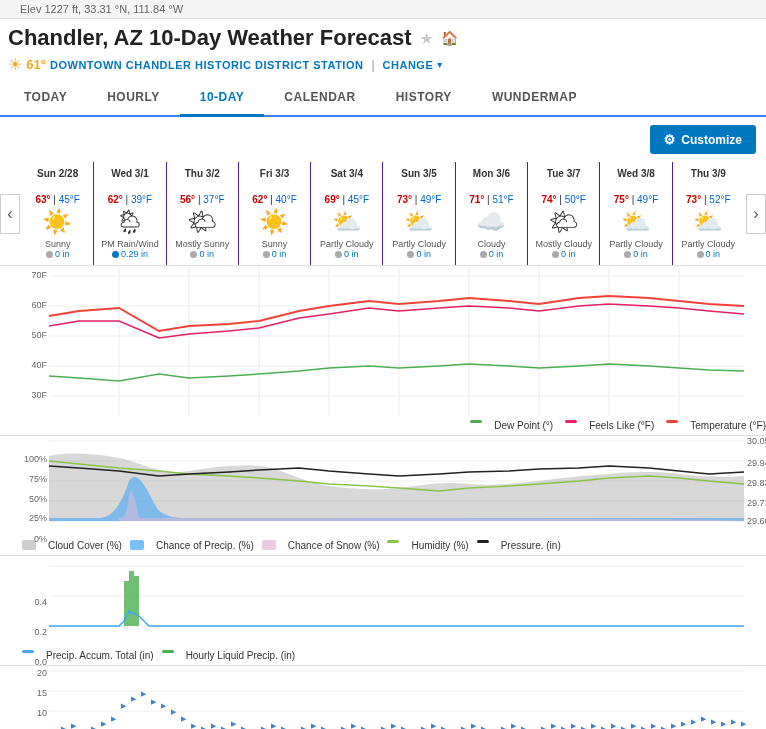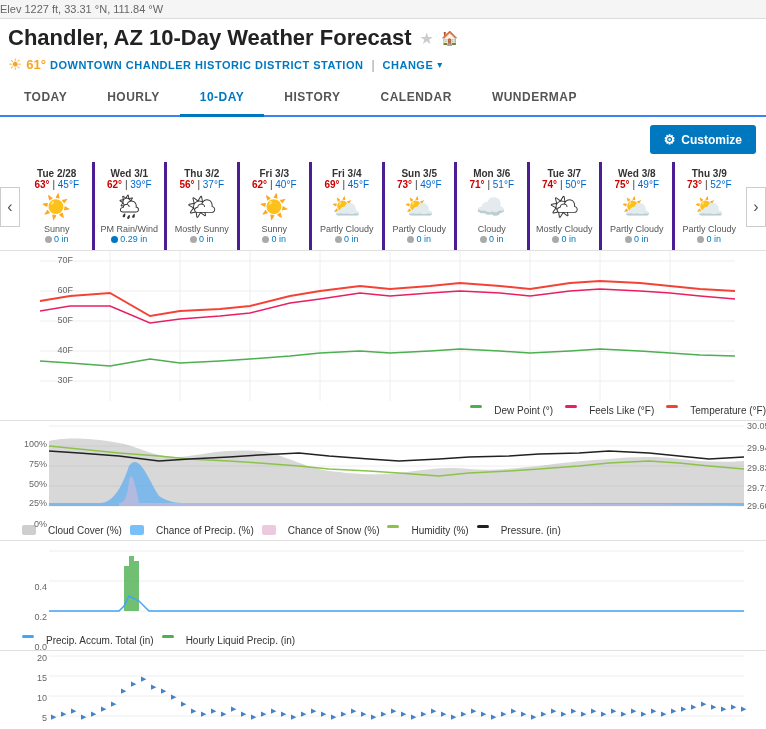--- a/index.html
+++ b/index.html
@@ -1,18 +1,18 @@
 <!DOCTYPE html>
 <html><head>
   <meta charset="utf-8">
   <style>
     * { box-sizing: border-box; margin: 0; padding: 0; }
     body { font-family: Arial, sans-serif; background: #fff; width: 766px; font-size: 12px; color: #333; }
 
-    .elev-bar { background: #f5f5f5; padding: 3px 0; font-size: 11px; color: #666; border-bottom: 1px solid #ddd; }
+    .elev-bar { background: #f5f5f5; padding: 3px 20px; font-size: 11px; color: #666; border-bottom: 1px solid #ddd; }
 
     .title-row { padding: 6px 8px 2px; display: flex; align-items: center; gap: 8px; }
     .title-text { font-size: 22px; font-weight: bold; color: #222; }
     .star-icon { color: #ccc; font-size: 16px; }
     .home-icon { color: #ccc; font-size: 14px; }
 
     .station-row { padding: 2px 8px 6px; display: flex; align-items: center; gap: 4px; font-size: 12px; }
     .sun-icon { color: #f5a623; font-size: 16px; }
     .temp-val { color: #f5a623; font-weight: bold; font-size: 13px; }
     .station-name { color: #0078c0; font-weight: bold; font-size: 11px; letter-spacing: 0.5px; }
@@ -27,24 +27,24 @@
     .customize-row { display: flex; justify-content: flex-end; padding: 8px 10px; }
     .customize-btn { background: #0078c0; color: #fff; border: none; padding: 7px 14px; font-size: 12px; font-weight: bold; cursor: pointer; border-radius: 3px; display: flex; align-items: center; gap: 6px; }
     .gear-icon { font-size: 13px; }
 
     .forecast-container { position: relative; overflow: hidden; }
     .prev-btn, .next-btn { position: absolute; top: 50%; transform: translateY(-50%); z-index: 10; background: rgba(255,255,255,0.9); border: 1px solid #ccc; width: 20px; height: 40px; cursor: pointer; font-size: 16px; display: flex; align-items: center; justify-content: center; color: #555; }
     .prev-btn { left: 0; }
     .next-btn { right: 0; }
 
     .days-row { display: flex; border-bottom: 1px solid #e0e0e0; padding: 0 22px; }
-    .day-col { flex: 1; text-align: center; padding: 6px 2px; border-left: 3px solid #4c1d95; min-width: 0; }
+    .day-col { flex: 1; text-align: center; padding: 6px 2px; border-left: 1px solid #4c1d95; min-width: 0; }
     .day-col:first-child { border-left: none; }
     .day-label { font-size: 10px; font-weight: bold; color: #333; }
-    .day-temps { font-size: 10px; }
+    .day-temps { font-size: 10px; margin-top: 15px; }
     .day-temp-hi { color: #cc0000; font-weight: bold; }
     .day-temp-lo { color: #0066cc; }
     .day-icon { font-size: 24px; margin: 3px 0; }
     .day-condition { font-size: 9px; color: #555; }
     .day-precip { font-size: 9px; color: #0078c0; display: flex; align-items: center; justify-content: center; gap: 2px; }
     .precip-dot { width: 7px; height: 7px; border-radius: 50%; background: #aaa; display: inline-block; }
     .precip-dot.rain { background: #0078c0; }
     .chart-title-row { display: flex; justify-content: flex-end; padding: 4px 0; gap: 12px; font-size: 10px; }
     .legend-item { display: flex; align-items: flex-start; gap: 12px; }
     .legend-dot { width: 12px; height: 3px; border-radius: 2px; }
@@ -71,37 +71,37 @@
   <span class="station-name">DOWNTOWN CHANDLER HISTORIC DISTRICT STATION</span>
   <span class="pipe">|</span>
   <span class="change-link">CHANGE</span>
   <span class="chevron">▾</span>
 </div>
 
 <div class="nav-tabs">
   <div class="nav-tab">TODAY</div>
   <div class="nav-tab">HOURLY</div>
   <div class="nav-tab active">10-DAY</div>
+  <div class="nav-tab">CALENDAR</div>
   <div class="nav-tab">HISTORY</div>
-  <div class="nav-tab">CALENDAR</div>
   <div class="nav-tab">WUNDERMAP</div>
 </div>
 
 <div class="customize-row">
   <button class="customize-btn">
     <span class="gear-icon">⚙</span>
     <span>Customize</span>
   </button>
 </div>
 
 <div class="forecast-container">
   <button class="prev-btn">‹</button>
   <div class="days-row" id="days-row">
       <div class="day-col">
-    <div class="day-label">Tue 2/28</div>
+    <div class="day-label">Sun 2/28</div>
     <div class="day-temps">
       <span class="day-temp-hi">63°</span> | <span class="day-temp-lo">45°F</span>
     </div>
     <div class="day-icon">☀️</div>
     <div class="day-condition">Sunny</div>
     <div class="day-precip">
       <span class="precip-dot "></span>
       <span>0 in</span>
     </div>
   </div>
@@ -135,21 +135,21 @@
       <span class="day-temp-hi">62°</span> | <span class="day-temp-lo">40°F</span>
     </div>
     <div class="day-icon">☀️</div>
     <div class="day-condition">Sunny</div>
     <div class="day-precip">
       <span class="precip-dot "></span>
       <span>0 in</span>
     </div>
   </div>
       <div class="day-col">
-    <div class="day-label">Fri 3/4</div>
+    <div class="day-label">Sat 3/4</div>
     <div class="day-temps">
       <span class="day-temp-hi">69°</span> | <span class="day-temp-lo">45°F</span>
     </div>
     <div class="day-icon">⛅</div>
     <div class="day-condition">Partly Cloudy</div>
     <div class="day-precip">
       <span class="precip-dot "></span>
       <span>0 in</span>
     </div>
   </div>
@@ -211,21 +211,21 @@
     <div class="day-precip">
       <span class="precip-dot "></span>
       <span>0 in</span>
     </div>
   </div>
     </div>
   <button class="next-btn">›</button>
 </div>
 
 <div class="chart-section">
-  <div style="display:flex; padding: 0 40px; flex-direction: column;">
+  <div style="display:flex; padding: 0 22px;">
     <div style="width:35px; position:relative; font-size:9px; color:#666;">
       <div style="position:absolute; top:4px; right:2px;">70F</div>
       <div style="position:absolute; top:34px; right:2px;">60F</div>
       <div style="position:absolute; top:64px; right:2px;">50F</div>
       <div style="position:absolute; top:94px; right:2px;margin-left:16px;">40F</div>
       <div style="position:absolute; top:124px; right:2px;">30F</div>
     </div>
     <svg width="695" height="150" style="display:block; overflow:visible;">
 
       <line x1="0" y1="10" x2="695" y2="10" stroke="#eee" stroke-width="1"></line>

